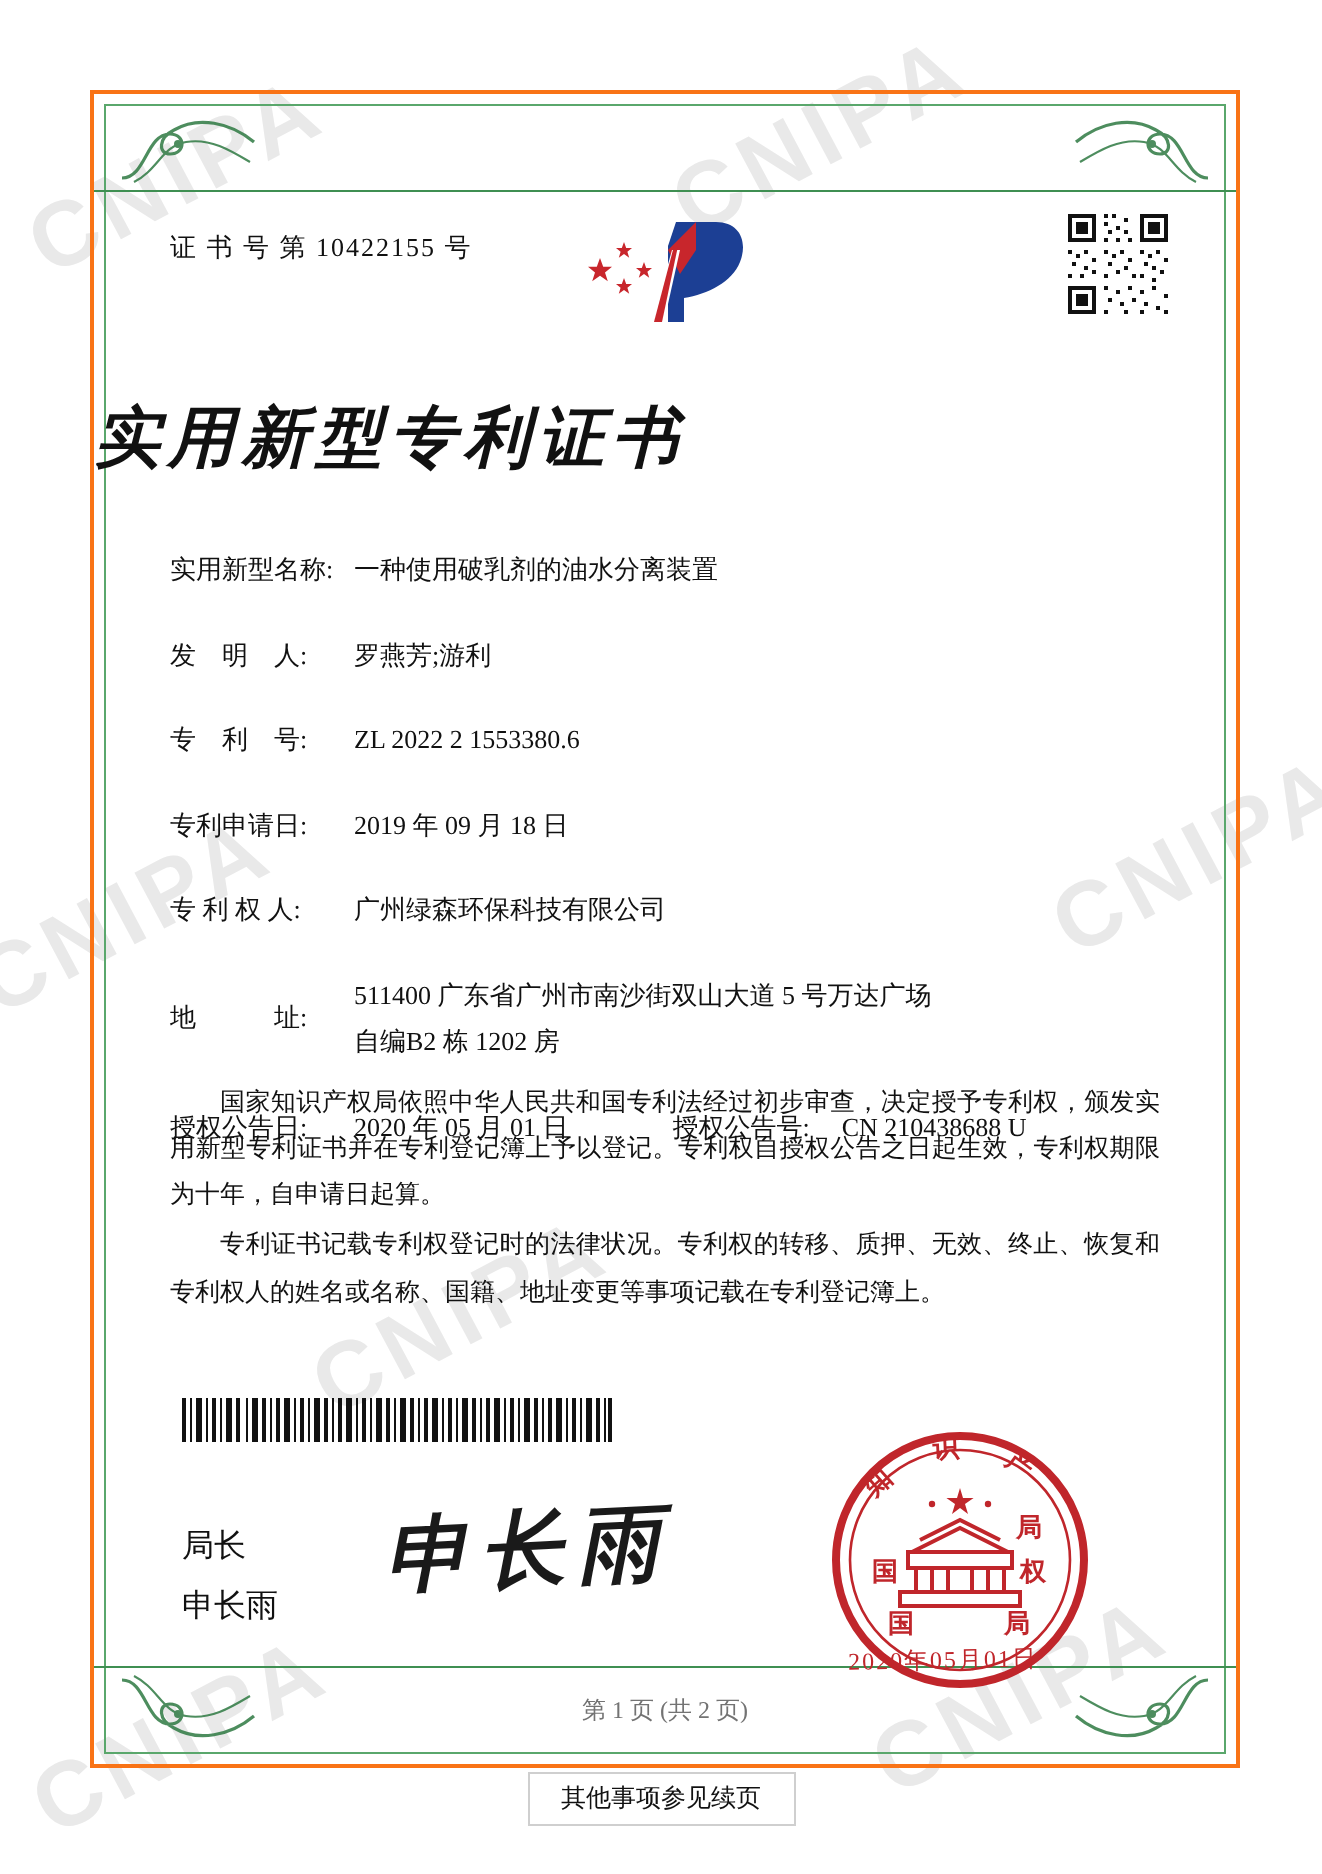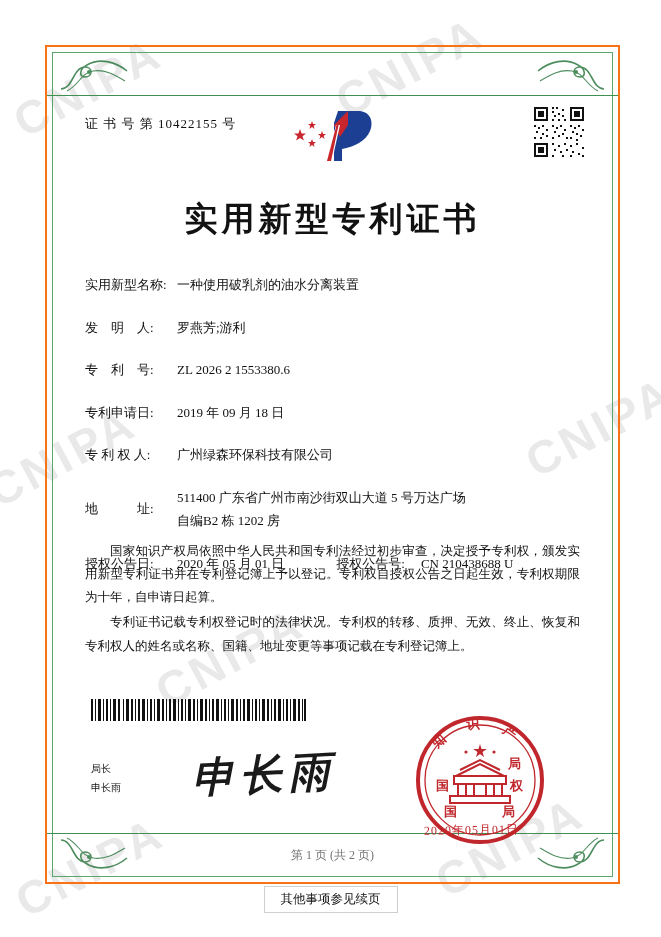--- a/index.html
+++ b/index.html
@@ -94,26 +94,27 @@
     top: 58px;
     height: 62px;
     text-align: center;
   }
   .logo svg { display: inline-block; }
 
   .main-title {
     position: absolute;
     left: 0; right: 0;
     top: 150px;
-    text-align: center;
+    text-align: left;
     font-size: 33px;
     font-weight: bold;
     letter-spacing: 4px;
     color: #111;
     font-family: "DejaVu Serif", serif;
+    font-style: italic;
   }
 
   
   .fields {
     position: absolute;
     left: 38px;
     right: 38px;
     top: 228px;
   }
   .frow {
@@ -167,21 +168,21 @@
     top: 652px;
     height: 22px;
     width: 215px;
   }
 
   
   .sig-label {
     position: absolute;
     left: 44px;
     top: 712px;
-    font-size: 10px;
+    font-size: 16px;
     line-height: 1.9;
     color: #111;
   }
   .sig-script {
     position: absolute;
     left: 145px;
     top: 700px;
     font-size: 42px;
     font-family: "DejaVu Serif", serif;
     font-style: italic;
@@ -368,21 +369,21 @@
       <div class="frow">
         <div class="flabel">实用新型名称:</div>
         <div class="fvalue"><span>一种使用破乳剂的油水分离装置</span></div>
       </div>
       <div class="frow">
         <div class="flabel">发　明　人:</div>
         <div class="fvalue"><span>罗燕芳;游利</span></div>
       </div>
       <div class="frow">
         <div class="flabel">专　利　号:</div>
-        <div class="fvalue"><span>ZL 2026 2 1553380.6</span></div>
+        <div class="fvalue"><span>ZL 2022 2 1553380.6</span></div>
       </div>
       <div class="frow">
         <div class="flabel">专利申请日:</div>
         <div class="fvalue"><span>2019 年 09 月 18 日</span></div>
       </div>
       <div class="frow">
         <div class="flabel">专 利 权 人:</div>
         <div class="fvalue"><span>广州绿森环保科技有限公司</span></div>
       </div>
       <div class="frow">

